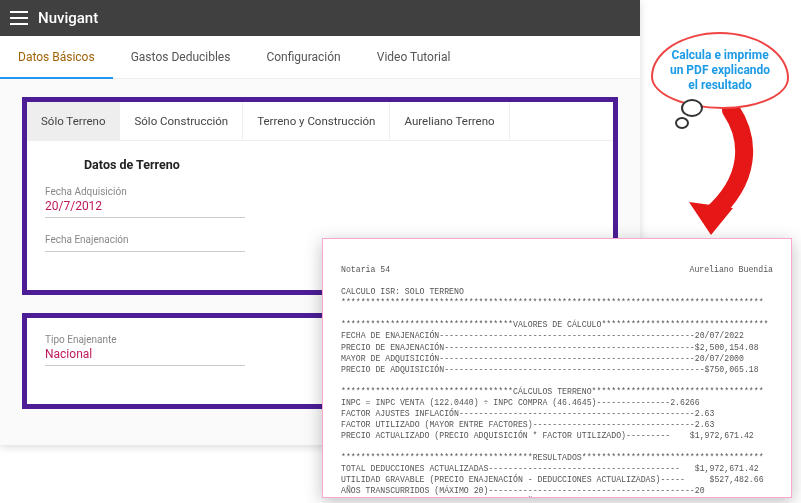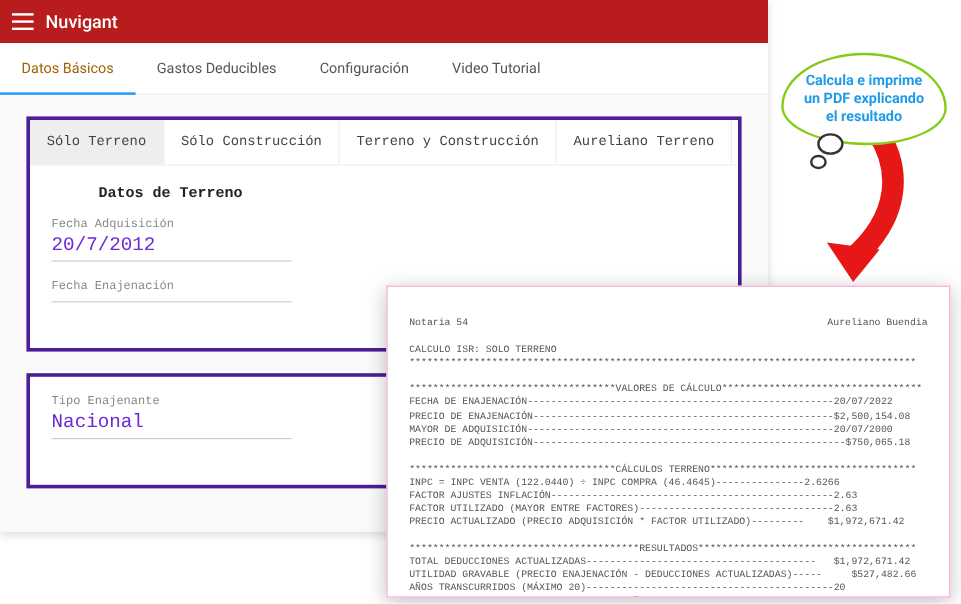--- a/index.html
+++ b/index.html
@@ -14,21 +14,21 @@
   .app-shell {
     position: absolute;
     top: 0; left: 0;
     width: 640px;
     background: #fafafa;
     box-shadow: 0 2px 8px rgba(0,0,0,0.15);
     border-radius: 2px;
   }
   .topbar {
     height: 36px;
-    background: #b91c1c;
+    background: #404040;
     display: flex;
     align-items: center;
     padding: 0 10px;
     color: #fff;
   }
   .hamburger {
     width: 18px; height: 14px;
     display: flex; flex-direction: column; justify-content: space-between;
     margin-right: 10px;
     cursor: pointer;
@@ -53,23 +53,22 @@
     position: absolute;
     left: 0; right: 0; bottom: -1px;
     height: 2px; background: #2196f3;
   }
   .content {
     padding: 18px 22px;
     background: #fafafa;
   }
   .card {
     background: #fff;
-    border: 3px solid #4c1d95;
+    border: 5px solid #4c1d95;
     margin-bottom: 18px;
-    font-family: Liberation Mono, monospace;
   }
   .subtabs {
     display: flex;
     border-bottom: 1px solid #eee;
   }
   .subtab {
     padding: 12px 14px;
     font-size: 11.5px;
     color: #444;
     cursor: pointer;
@@ -91,32 +90,32 @@
     border-bottom: 1px solid #ccc;
     padding-bottom: 4px;
     max-width: 200px;
   }
   .field-label {
     font-size: 10px;
     color: #888;
     margin-bottom: 2px;
   }
   .field-value {
-    font-size: 16px;
-    color: #6d28d9;
+    font-size: 12px;
+    color: #be185d;
   }
 
   
   .cloud {
     position: absolute;
-    top: 44px;
+    top: 32px;
     right: 12px;
     width: 138px;
     background: #fff;
-    border: 2px solid #84cc16;
+    border: 2px solid #ef4444;
     border-radius: 50% 50% 48% 52% / 58% 60% 40% 42%;
     padding: 14px 10px;
     text-align: center;
     z-index: 20;
   }
   .cloud::before, .cloud::after {
     content: "";
     position: absolute;
     background: #fff;
     border: 2px solid #333;

